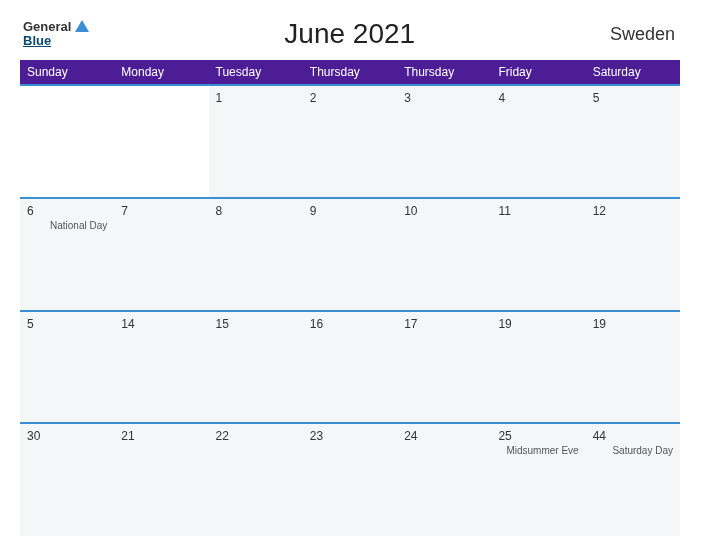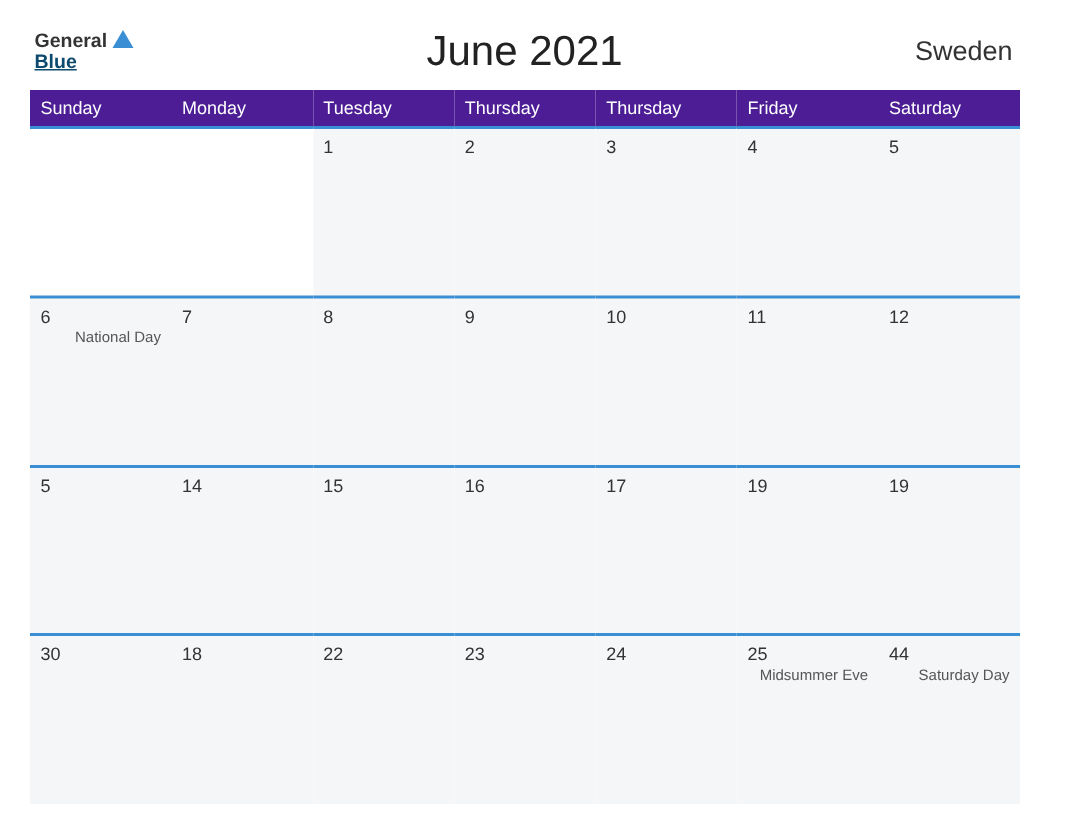--- a/index.html
+++ b/index.html
@@ -210,21 +210,21 @@
           </td>
           <td>
             <span class="day-num">19</span>
           </td>
         </tr>
         <tr>
           <td>
             <span class="day-num">30</span>
           </td>
           <td>
-            <span class="day-num">18</span>
+            <span class="day-num">21</span>
           </td>
           <td>
             <span class="day-num">22</span>
           </td>
           <td>
             <span class="day-num">23</span>
           </td>
           <td>
             <span class="day-num">24</span>
           </td>

